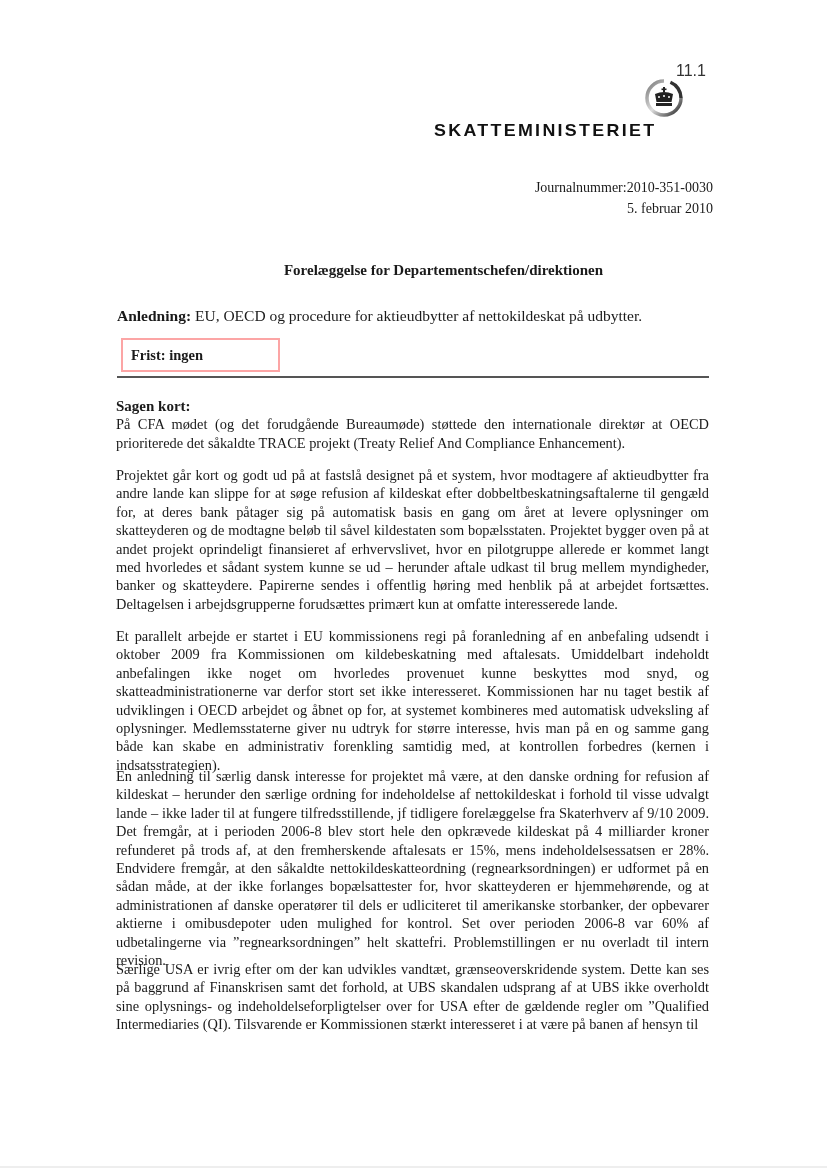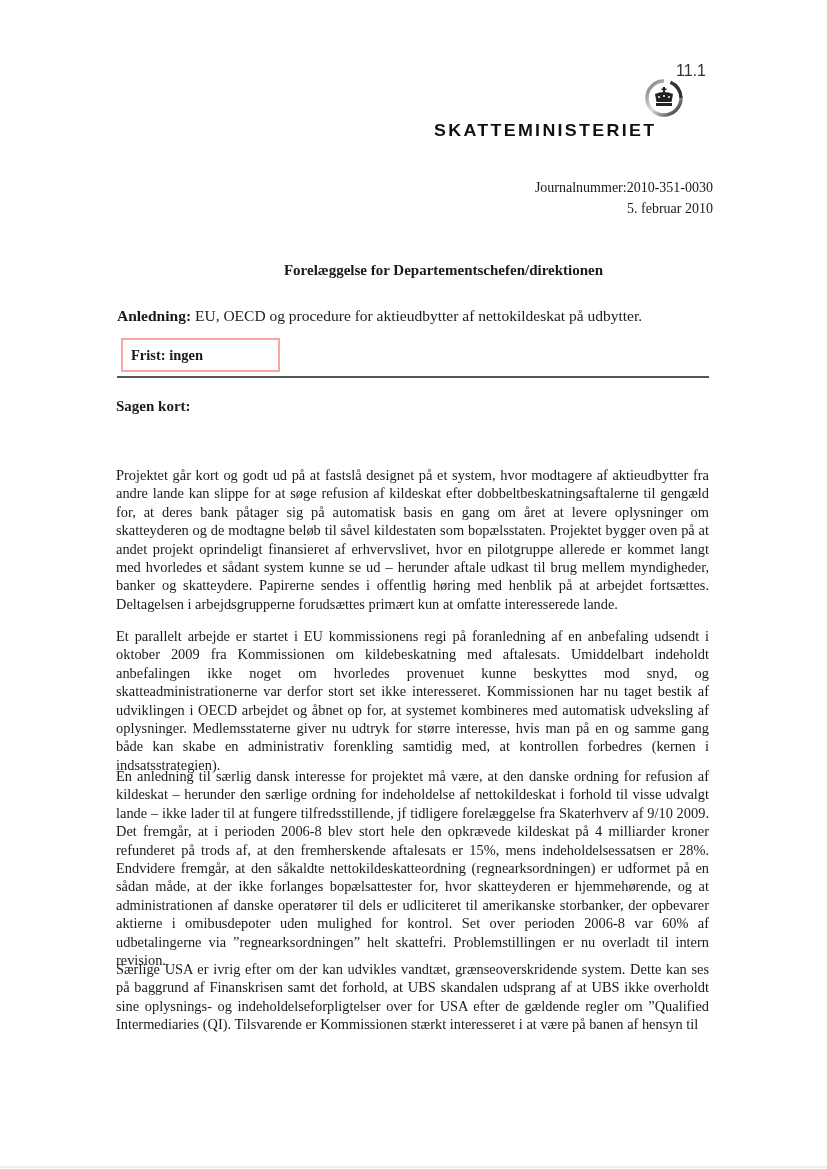--- a/index.html
+++ b/index.html
@@ -71,20 +71,21 @@
 </div>
 
 <div class="abs frist">
   <span>Frist: ingen</span>
 </div>
 
 <div class="abs rule"></div>
 
 <div class="abs section" style="top:397px;">
   <span class="hd">Sagen kort:</span>
+  <p class="p">På CFA mødet (og det forudgående Bureaumøde) støttede den internationale direktør at OECD prioriterede det såkaldte TRACE projekt (Treaty Relief And Compliance Enhancement).</p>
 </div>
 
 <div class="abs section" style="top:466px;">Projektet går kort og godt ud på at fastslå designet på et system, hvor modtagere af aktieudbytter fra andre lande kan slippe for at søge refusion af kildeskat efter dobbeltbeskatningsaftalerne til gengæld for, at deres bank påtager sig på automatisk basis en gang om året at levere oplysninger om skatteyderen og de modtagne beløb til såvel kildestaten som bopælsstaten. Projektet bygger oven på at andet projekt oprindeligt finansieret af erhvervslivet, hvor en pilotgruppe allerede er kommet langt med hvorledes et sådant system kunne se ud – herunder aftale udkast til brug mellem myndigheder, banker og skatteydere. Papirerne sendes i offentlig høring med henblik på at arbejdet fortsættes. Deltagelsen i arbejdsgrupperne forudsættes primært kun at omfatte interesserede lande.</div>
 
 <div class="abs section" style="top:627px;">Et parallelt arbejde er startet i EU kommissionens regi på foranledning af en anbefaling udsendt i oktober 2009 fra Kommissionen om kildebeskatning med aftalesats. Umiddelbart indeholdt anbefalingen ikke noget om hvorledes provenuet kunne beskyttes mod snyd, og skatteadministrationerne var derfor stort set ikke interesseret. Kommissionen har nu taget bestik af udviklingen i OECD arbejdet og åbnet op for, at systemet kombineres med automatisk udveksling af oplysninger. Medlemsstaterne giver nu udtryk for større interesse, hvis man på en og samme gang både kan skabe en administrativ forenkling samtidig med, at kontrollen forbedres (kernen i indsatsstrategien).</div>
 
 <div class="abs section" style="top:767px;">En anledning til særlig dansk interesse for projektet må være, at den danske ordning for refusion af kildeskat – herunder den særlige ordning for indeholdelse af nettokildeskat i forhold til visse udvalgt lande – ikke lader til at fungere tilfredsstillende, jf tidligere forelæggelse fra Skaterhverv af 9/10 2009. Det fremgår, at i perioden 2006-8 blev stort hele den opkrævede kildeskat på 4 milliarder kroner refunderet på trods af, at den fremherskende aftalesats er 15%, mens indeholdelsessatsen er 28%. Endvidere fremgår, at den såkaldte nettokildeskatteordning (regnearksordningen) er udformet på en sådan måde, at der ikke forlanges bopælsattester for, hvor skatteyderen er hjemmehørende, og at administrationen af danske operatører til dels er udliciteret til amerikanske storbanker, der opbevarer aktierne i omibusdepoter uden mulighed for kontrol. Set over perioden 2006-8 var 60% af udbetalingerne via ”regnearksordningen” helt skattefri. Problemstillingen er nu overladt til intern revision.</div>
 
 <div class="abs section" style="top:960px;">Særlige USA er ivrig efter om der kan udvikles vandtæt, grænseoverskridende system. Dette kan ses på baggrund af Finanskrisen samt det forhold, at UBS skandalen udsprang af at UBS ikke overholdt sine oplysnings- og indeholdelseforpligtelser over for USA efter de gældende regler om ”Qualified Intermediaries (QI). Tilsvarende er Kommissionen stærkt interesseret i at være på banen af hensyn til</div>
 

